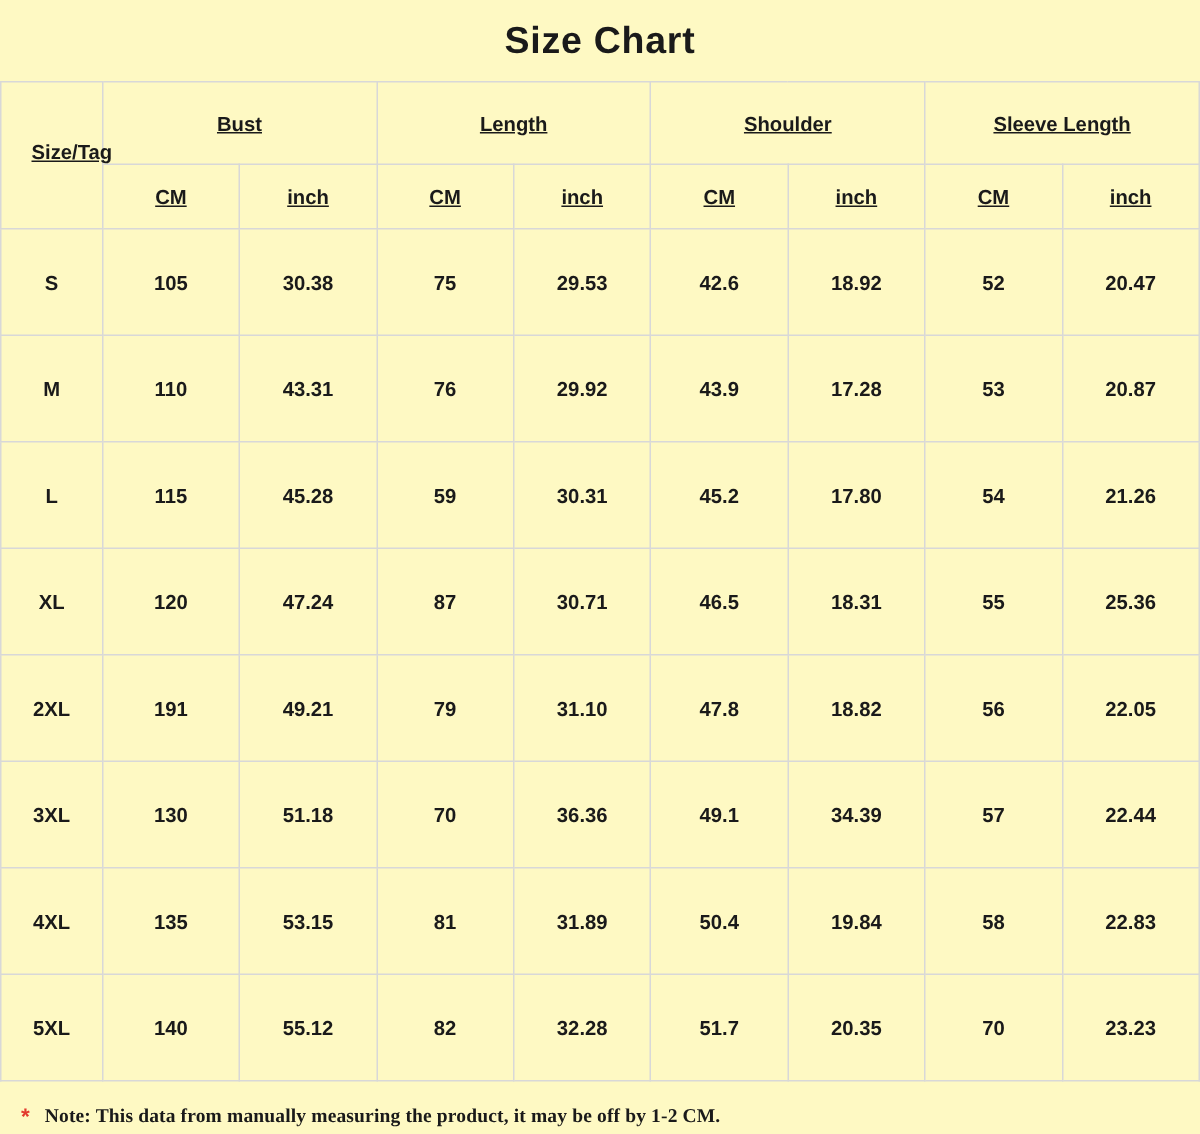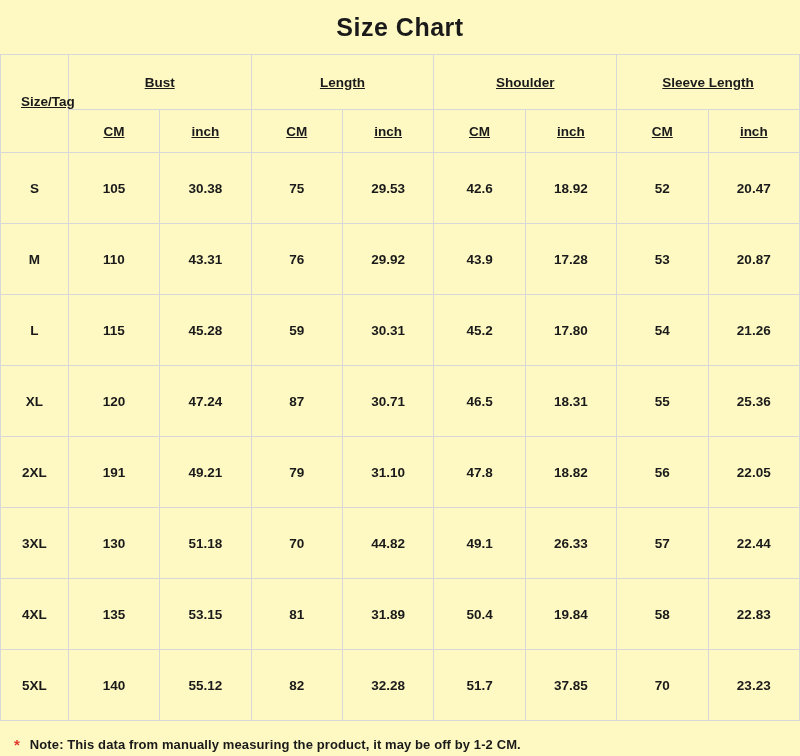--- a/index.html
+++ b/index.html
@@ -86,21 +86,21 @@
     font-size: 13px;
     font-weight: bold;
     color: #1a1a1a;
   }
   .note .star {
     color: #e23b2e;
     font-size: 15px;
     margin-right: 10px;
     line-height: 1;
   }
-  .note .note-text { letter-spacing: 0.1px; }
+  .note .note-text { letter-spacing: 0.1px; font-family: Liberation Serif, serif; }
 </style>
 </head>
 <body>
 
 <div class="sheet">
 
   <div class="title">Size Chart</div>
 
   <table class="size-chart">
     <colgroup>
@@ -187,23 +187,23 @@
         <td>47.8</td>
         <td>18.82</td>
         <td>56</td>
         <td>22.05</td>
       </tr>
       <tr>
         <td class="size-label">3XL</td>
         <td>130</td>
         <td>51.18</td>
         <td>70</td>
-        <td>44.82</td>
+        <td>36.36</td>
         <td>49.1</td>
-        <td>26.33</td>
+        <td>34.39</td>
         <td>57</td>
         <td>22.44</td>
       </tr>
       <tr>
         <td class="size-label">4XL</td>
         <td>135</td>
         <td>53.15</td>
         <td>81</td>
         <td>31.89</td>
         <td>50.4</td>
@@ -211,21 +211,21 @@
         <td>58</td>
         <td>22.83</td>
       </tr>
       <tr>
         <td class="size-label">5XL</td>
         <td>140</td>
         <td>55.12</td>
         <td>82</td>
         <td>32.28</td>
         <td>51.7</td>
-        <td>37.85</td>
+        <td>20.35</td>
         <td>70</td>
         <td>23.23</td>
       </tr>
     </tbody>
   </table>
 
   <div class="note">
     <span class="star">*</span>
     <span class="note-text">Note: This data from manually measuring the product, it may be off by 1-2 CM.</span>
   </div>

